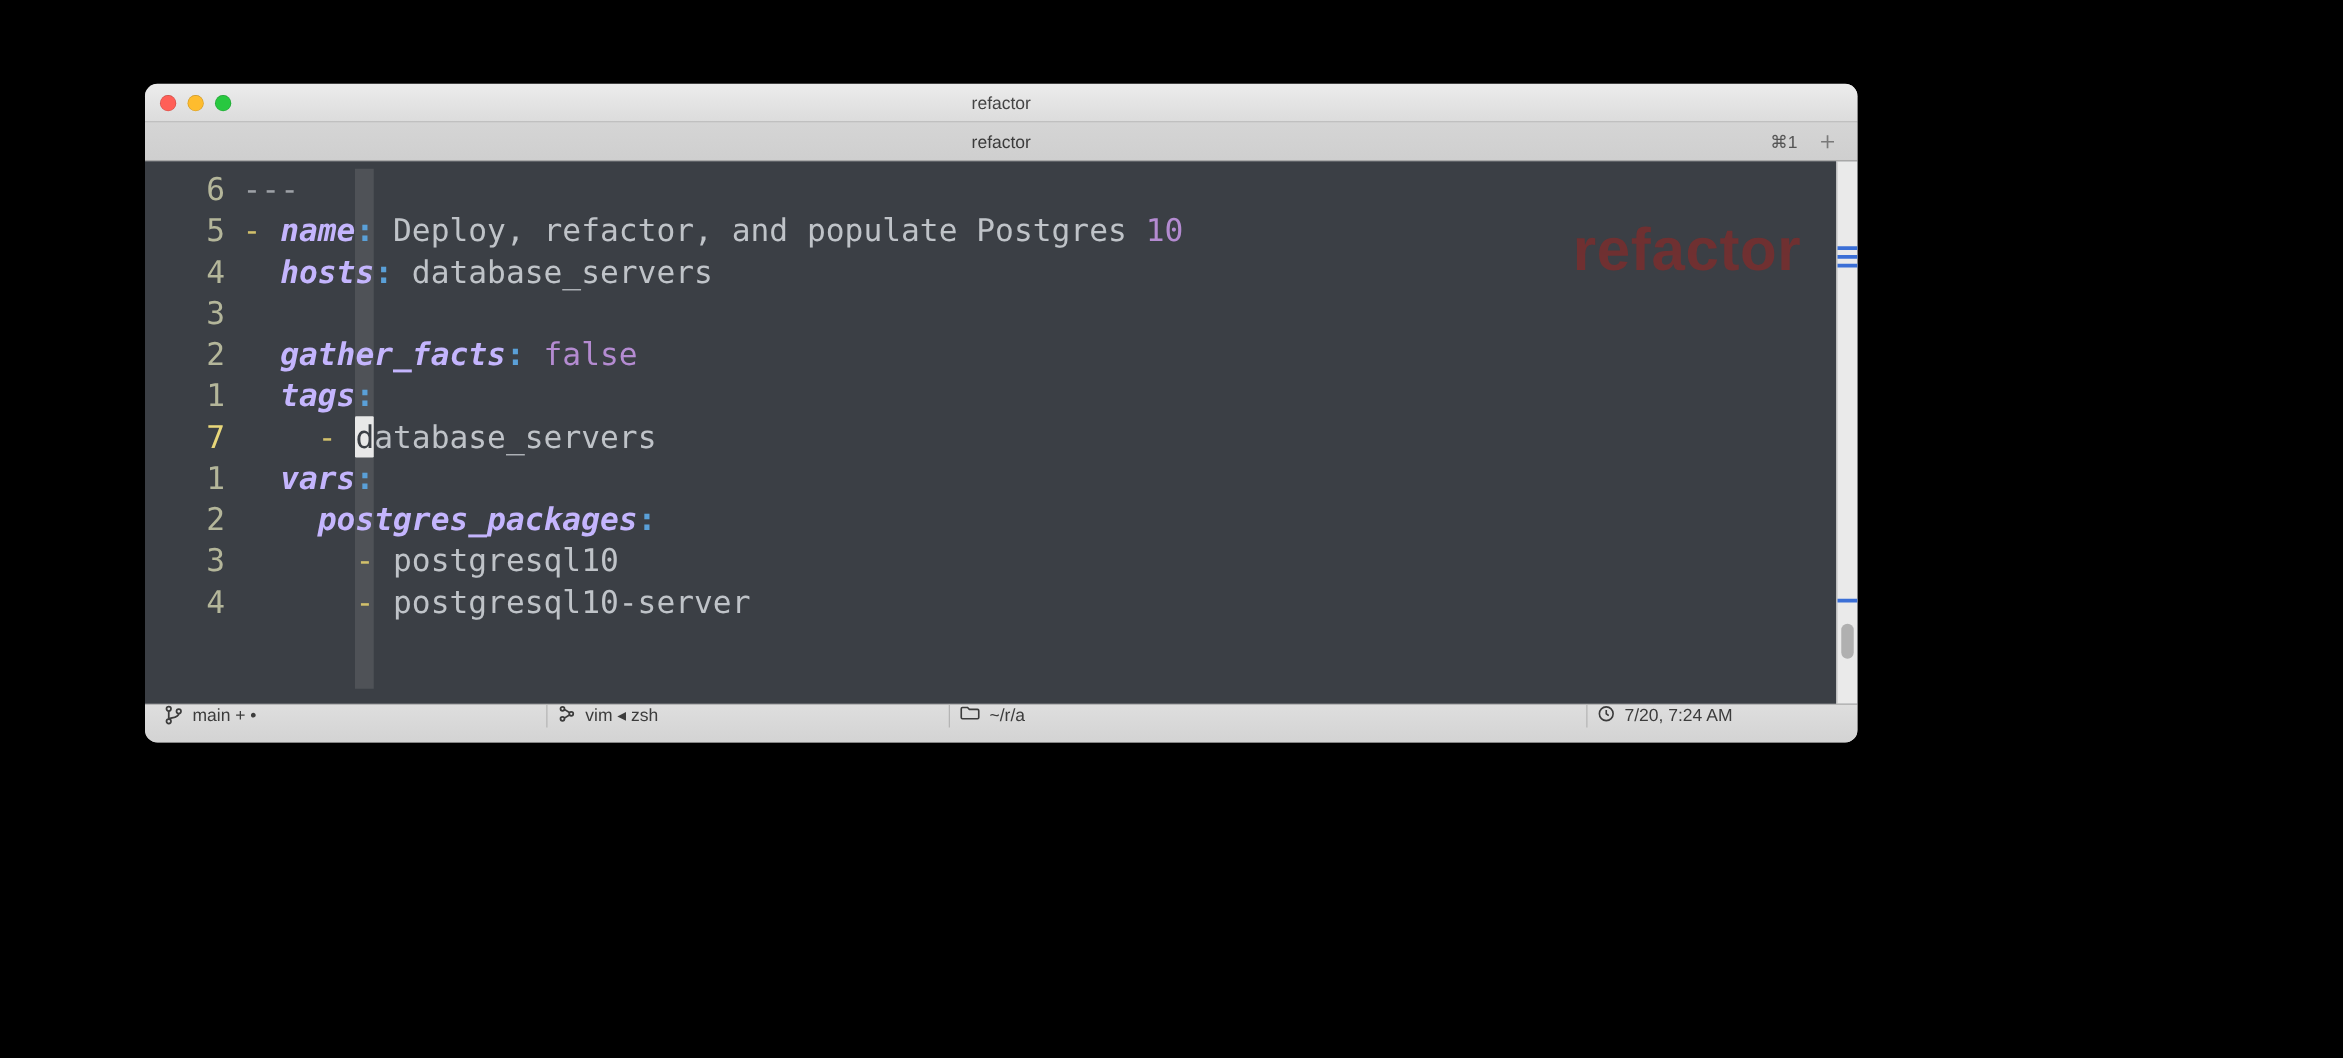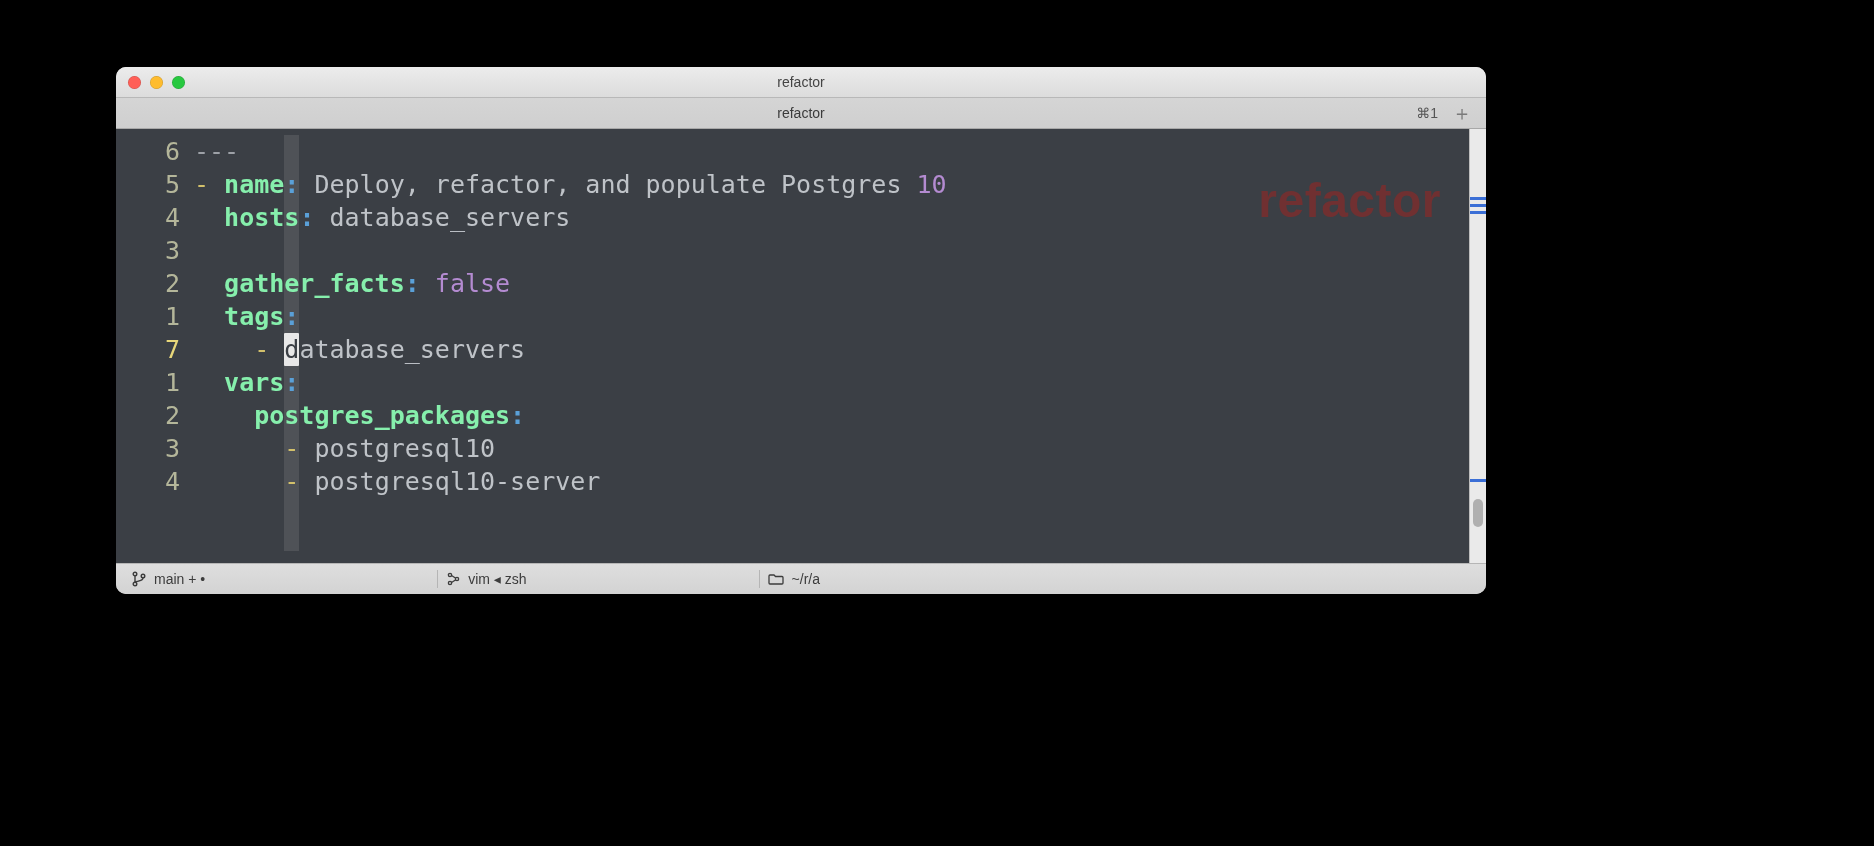--- a/index.html
+++ b/index.html
@@ -106,21 +106,21 @@
   .gut {
     width:64px;
     text-align:right;
     padding-right:14px;
     color:#b4b69a;
     flex:0 0 auto;
     user-select:none;
   }
   .gut.cur { color:#e8d77a; font-weight:500; }
   .code { position:relative; }
-  .k-blue { color:#86efac; font-weight:600; }
+  .k-blue { color:#c4b5fd; font-weight:600;font-style:italic; }
   .k-grey { color:#bfc3c8; }
   .k-muted { color:#9da1a7; }
   .k-purple { color:#b48bd1; }
   .k-num { color:#b48bd1; }
   .dash { color:#d2c06b; }
   .colon { color:#5aa0d8; font-weight:600; }
   
   .col-hl {
     position:absolute;
     top:6px; bottom:12px;
@@ -157,21 +157,20 @@
     background:linear-gradient(#dedede,#d3d3d3);
     border-top:1px solid #b6b6b6;
     display:flex;
     align-items:center;
     font-size:14px;
     color:#3c3c3c;
     flex:0 0 auto;
   }
   .sb-seg {
     display:flex;
-    align-items:center;
     gap:8px;
     padding:0 16px;
     height:100%;
     position:relative;
   }
   .sb-sep {
     width:1px;
     height:18px;
     background:#b5b5b5;
   }
@@ -272,15 +271,25 @@
     <div class="sb-seg path">
       <span class="sb-sep"></span>
       <span class="ico">
         <svg width="16" height="12" viewBox="0 0 16 12" fill="none" stroke="#3c3c3c" stroke-width="1.3">
           <path d="M1 3c0-.6.4-1 1-1h4l1.5 1.5H14c.6 0 1 .4 1 1V10c0 .6-.4 1-1 1H2c-.6 0-1-.4-1-1V3z"></path>
         </svg>
       </span>
       <span>~/r/a</span>
     </div>
 
+    <div class="sb-seg time">
+      <span class="sb-sep"></span>
+      <span class="ico">
+        <svg width="14" height="14" viewBox="0 0 14 14" fill="none" stroke="#3c3c3c" stroke-width="1.3">
+          <circle cx="7" cy="7" r="5.5"></circle>
+            <path d="M7 4v3l2 1.5"></path>
+        </svg>
+      </span>
+      <span>7/20, 7:24 AM</span>
+    </div>
   </div>
 
 </div>
 
 </body></html>

